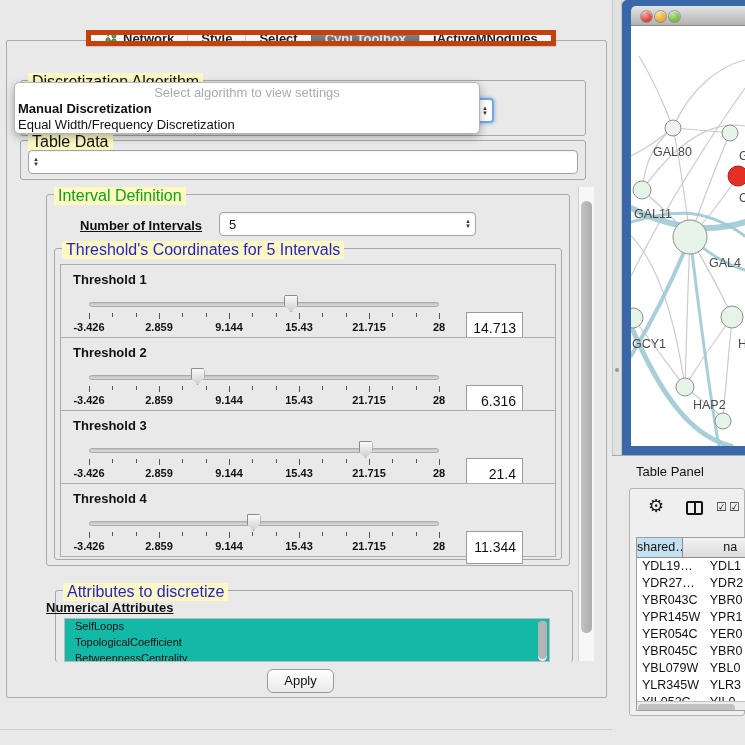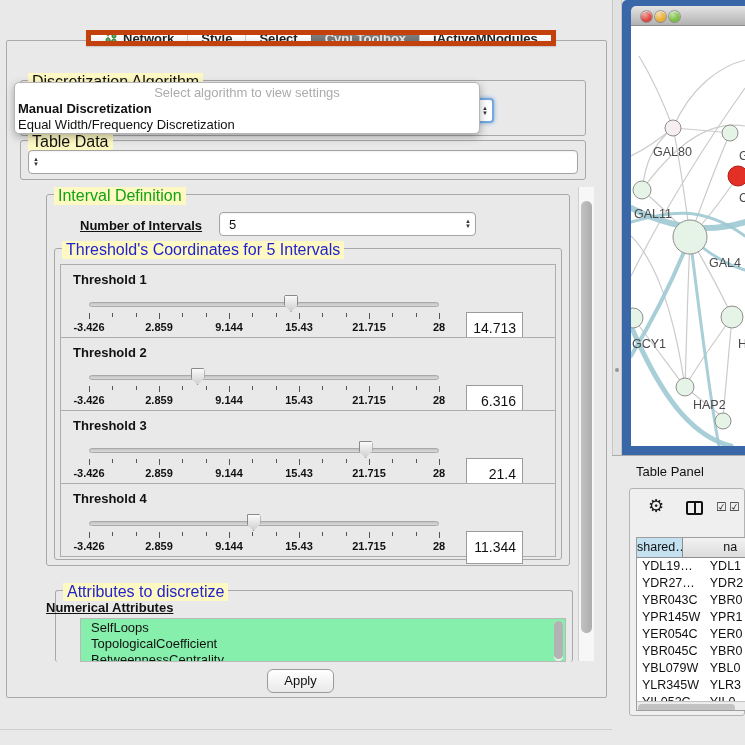--- a/index.html
+++ b/index.html
@@ -52,21 +52,21 @@
   .threshold-box { position:relative; width:496px; height:74px; border:1px solid #ADADAD; background:#E9E9E9; margin-top:-1px; }
   .threshold-box .tlabel { position:absolute; left:12px; top:7px; font-size:13px; font-weight:bold; color:#111; }
   .track { position:absolute; left:28px; top:37px; width:350px; height:5px; background:linear-gradient(#C3C3C3,#DADADA); border:1px solid #A9A9A9; border-radius:3px; }
   .thumbp { position:absolute; top:30px; width:14px; height:17px; background:linear-gradient(#FDFDFD,#CCCCCC); clip-path:polygon(8% 0,92% 0,100% 12%,100% 58%,50% 100%,0 58%,0 12%); box-shadow:inset 0 0 0 1px #8A8A8A; }
   .tick { position:absolute; top:48px; width:1px; background:#555; height:4px; }
   .tick.major { height:6px; }
   .scale-label { position:absolute; top:56px; font-size:11px; font-weight:600; color:#111; transform:translateX(-50%); white-space:nowrap; }
   .value-box { position:absolute; left:405px; top:21px; width:57px; height:33px; background:#FFF; border:1px solid #9B9B9B; font-size:14px; color:#111; text-align:right; line-height:31px; padding-right:6px;margin-top:26px; }
 
   
-  .attr-list { position:absolute; left:64px; top:618px; width:486px; height:44px; background:#86efac; border:1px solid #B9B9B9; overflow:hidden; font-size:13px; color:#111;margin-left:16px; }
+  .attr-list { position:absolute; left:64px; top:618px; width:486px; height:44px; background:#14b8a6; border:1px solid #B9B9B9; overflow:hidden; font-size:11px; color:#111; }
   .attr-list .item { padding:1px 0 1px 10px; height:16px; white-space:nowrap; }
   .attr-scroll { position:absolute; right:2px; top:2px; width:9px; height:40px; background:#EFEFEF; border-radius:5px; }
   .attr-scroll .thumb { position:absolute; left:0; top:0; width:9px; height:38px; background:#B3B3B3; border-radius:5px; }
 
   .apply-btn { position:absolute; left:267px; top:669px; width:67px; height:24px; background:linear-gradient(#FFFFFF,#E9E9E9); border:1px solid #9A9A9A; border-radius:6px; font-size:13px; color:#111; text-align:center; line-height:22px; }
 
   .bottom-line { position:absolute; left:0; top:729px; width:612px; height:1px; background:#CFCFCF; }
 
   
   .divider { position:absolute; left:612px; top:0; width:10px; height:745px; background:#E2E2E2; border-left:1px solid #C6C6C6; border-right:1px solid #C6C6C6; }

